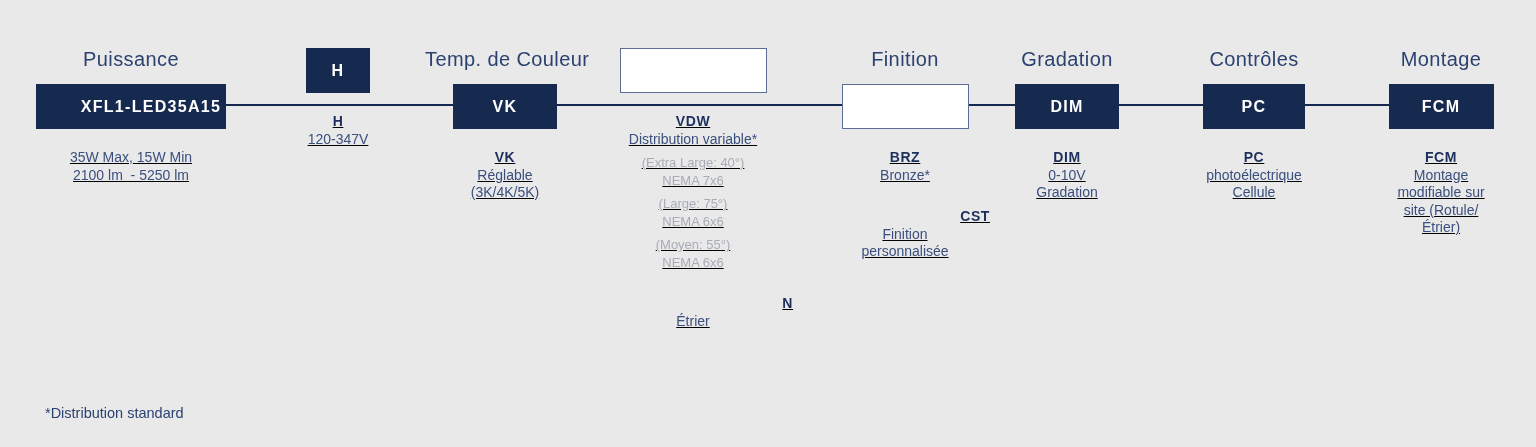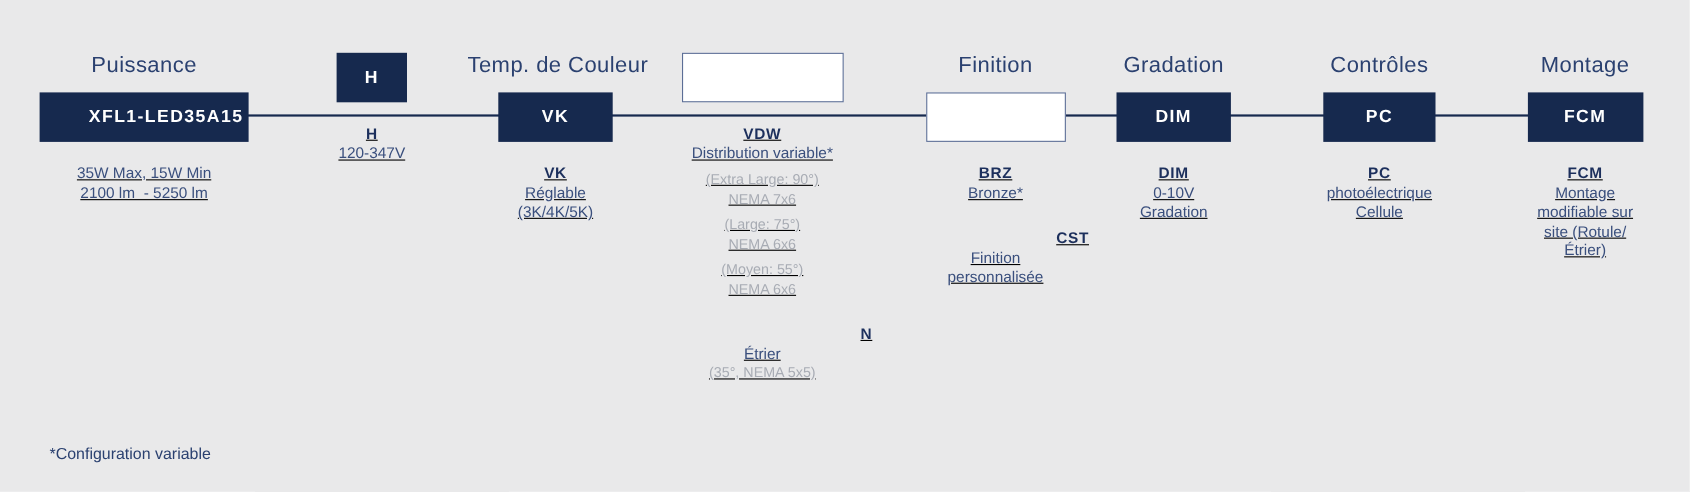--- a/index.html
+++ b/index.html
@@ -119,29 +119,28 @@
       <div class="line navy">Réglable</div>
       <div class="line navy">(3K/4K/5K)</div>
     </div>
   </div>
 
   <div class="column" style="left:593px;width:200px;">
     <div class="box outline" style="width:147px;"></div>
     <div class="details">
       <div class="line bold">VDW</div>
       <div class="line navy">Distribution variable*</div>
-      <div class="line gray gap-sm">(Extra Large: 90°)</div>
+      <div class="line gray gap-sm">(Extra Large: 40°)</div>
       <div class="line gray">NEMA 7x6</div>
       <div class="line gray gap-sm">(Large: 75°)</div>
       <div class="line gray">NEMA 6x6</div>
       <div class="line gray gap-sm">(Moyen: 55°)</div>
       <div class="line gray">NEMA 6x6</div>
       <div class="line bold gap-lg">N</div>
       <div class="line navy">Étrier</div>
-      <div class="line gray">(35°, NEMA 5x5)</div>
     </div>
   </div>
 
   <div class="column" style="left:820px;width:170px;">
     <div class="col-header">Finition</div>
     <div class="box outline" style="width:127px;"></div>
     <div class="details">
       <div class="line bold">BRZ</div>
       <div class="line navy">Bronze*</div>
       <div class="line bold gap-lg">CST</div>
@@ -175,15 +174,15 @@
     <div class="box filled" style="width:105px;">FCM</div>
     <div class="details">
       <div class="line bold">FCM</div>
       <div class="line navy">Montage</div>
       <div class="line navy">modifiable sur</div>
       <div class="line navy">site (Rotule/</div>
       <div class="line navy">Étrier)</div>
     </div>
   </div>
 
-  <div class="footnote">*Configuration variable</div>
+  <div class="footnote">*Distribution standard</div>
 
 </div>
 
 </body></html>

